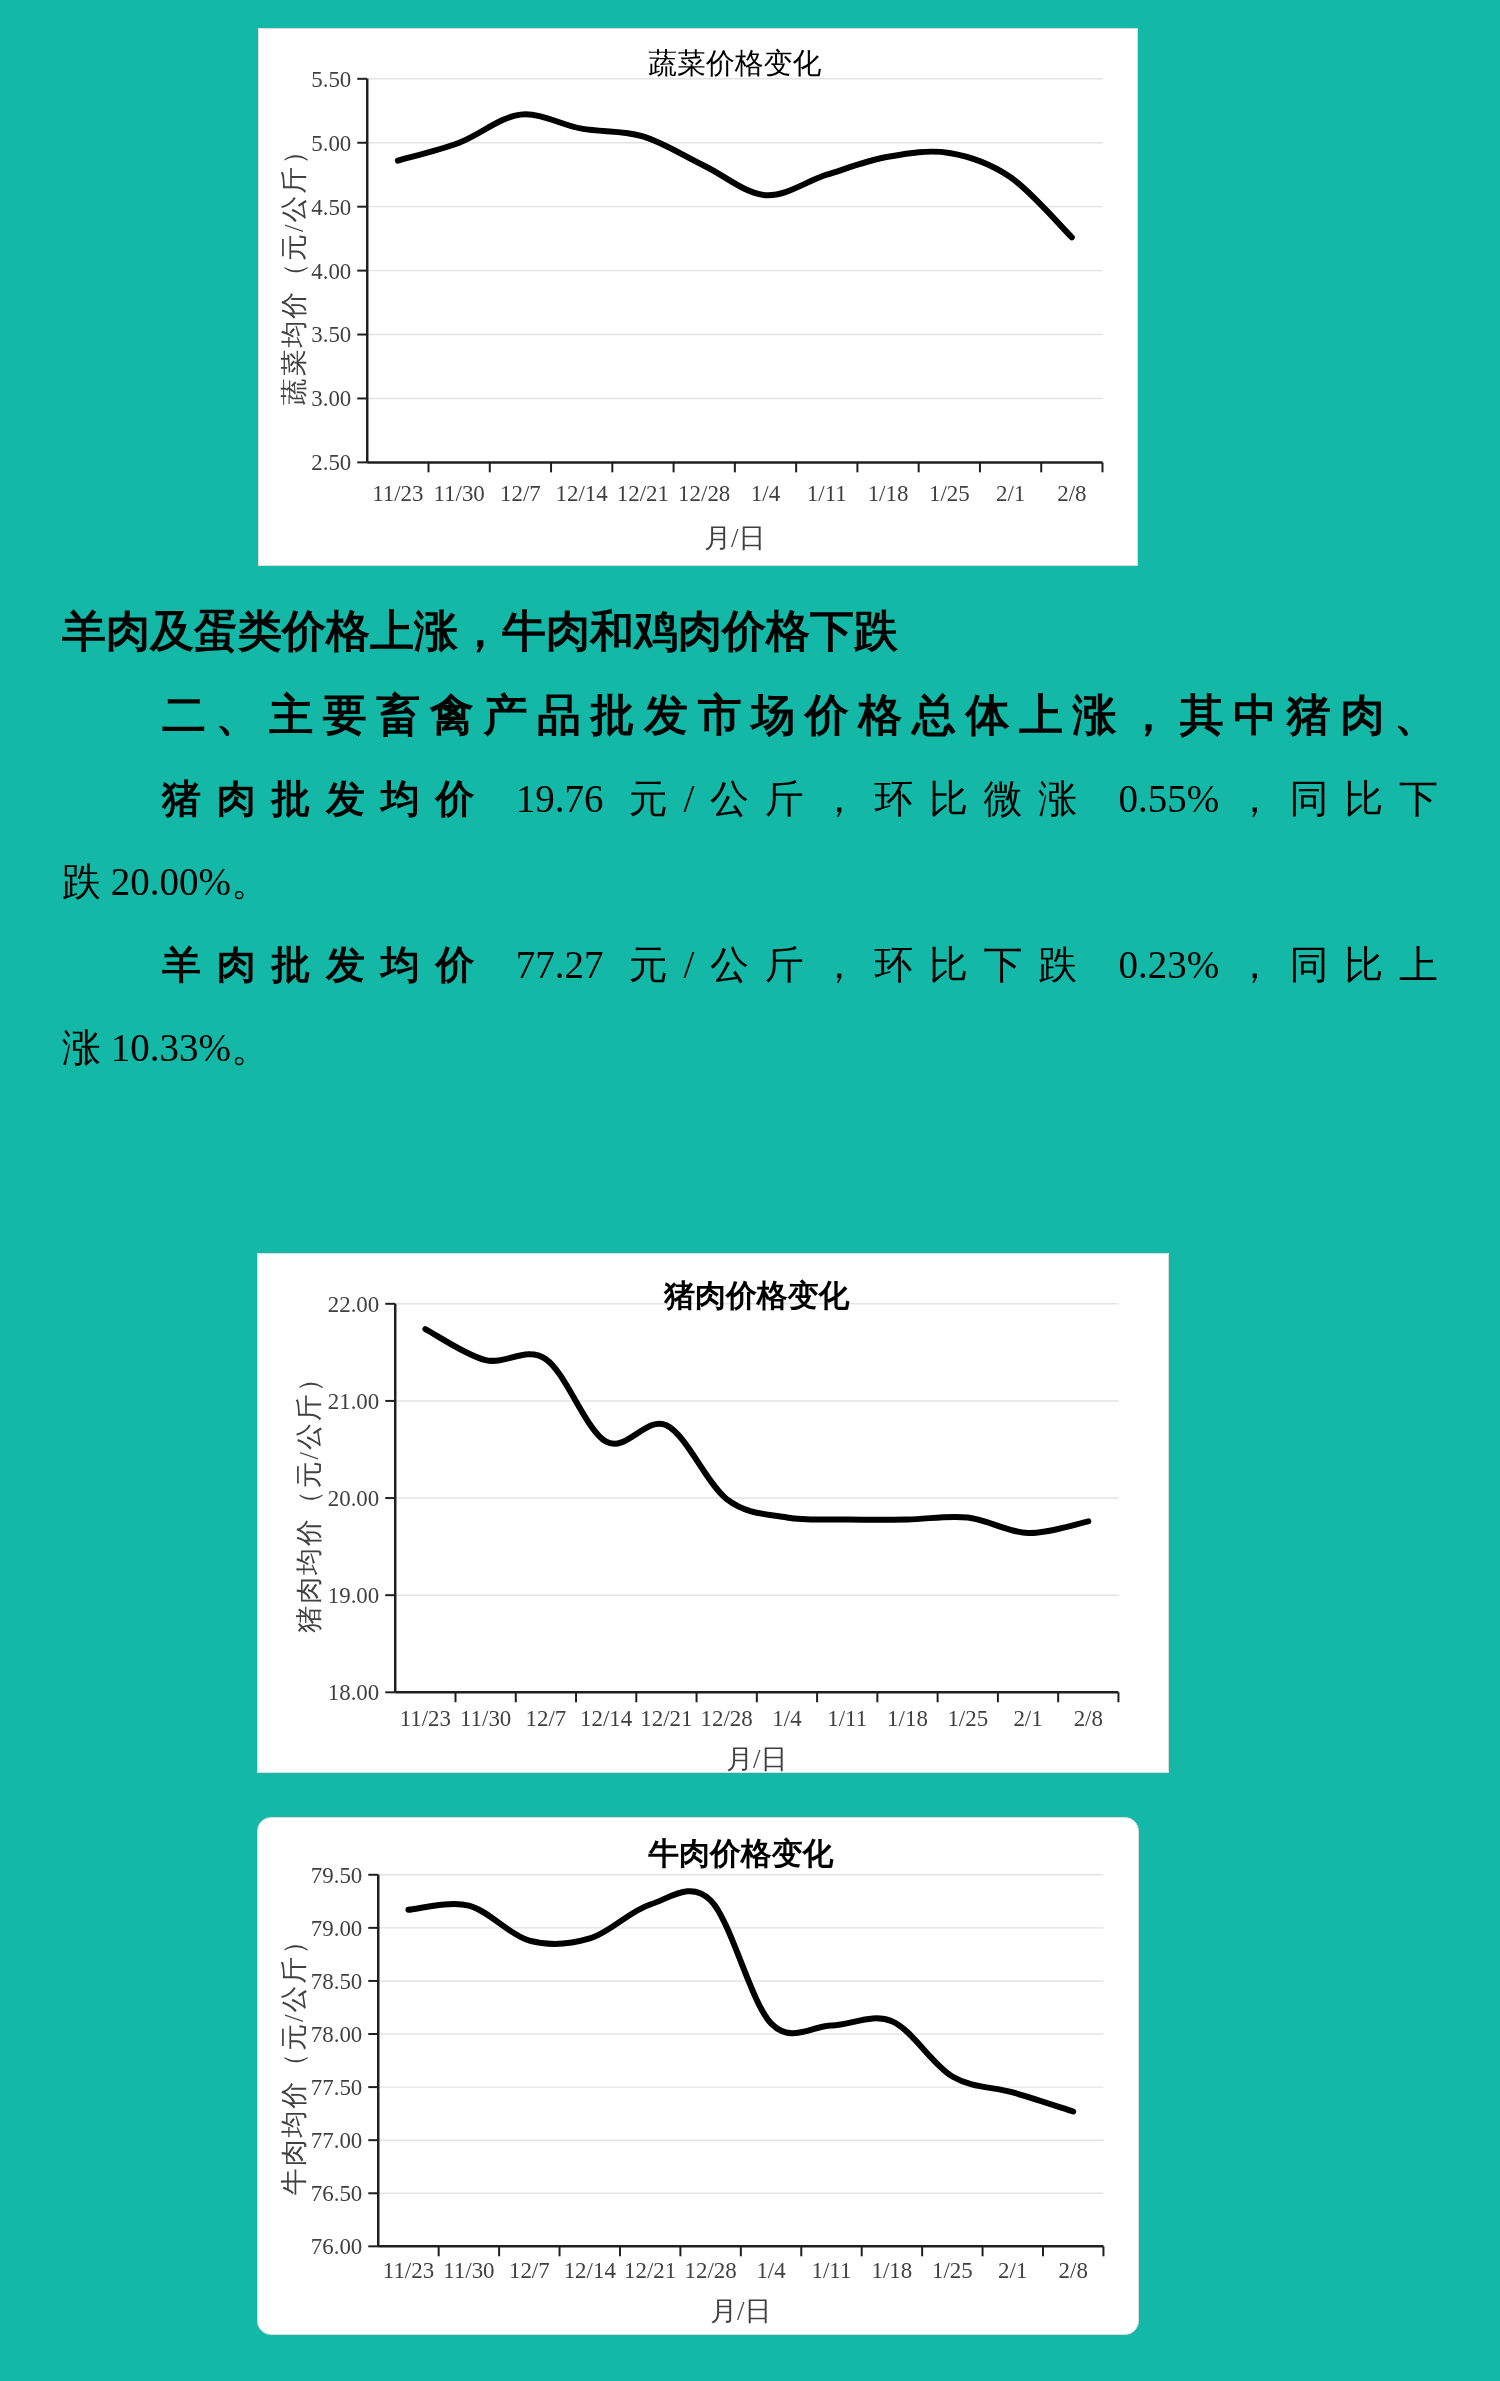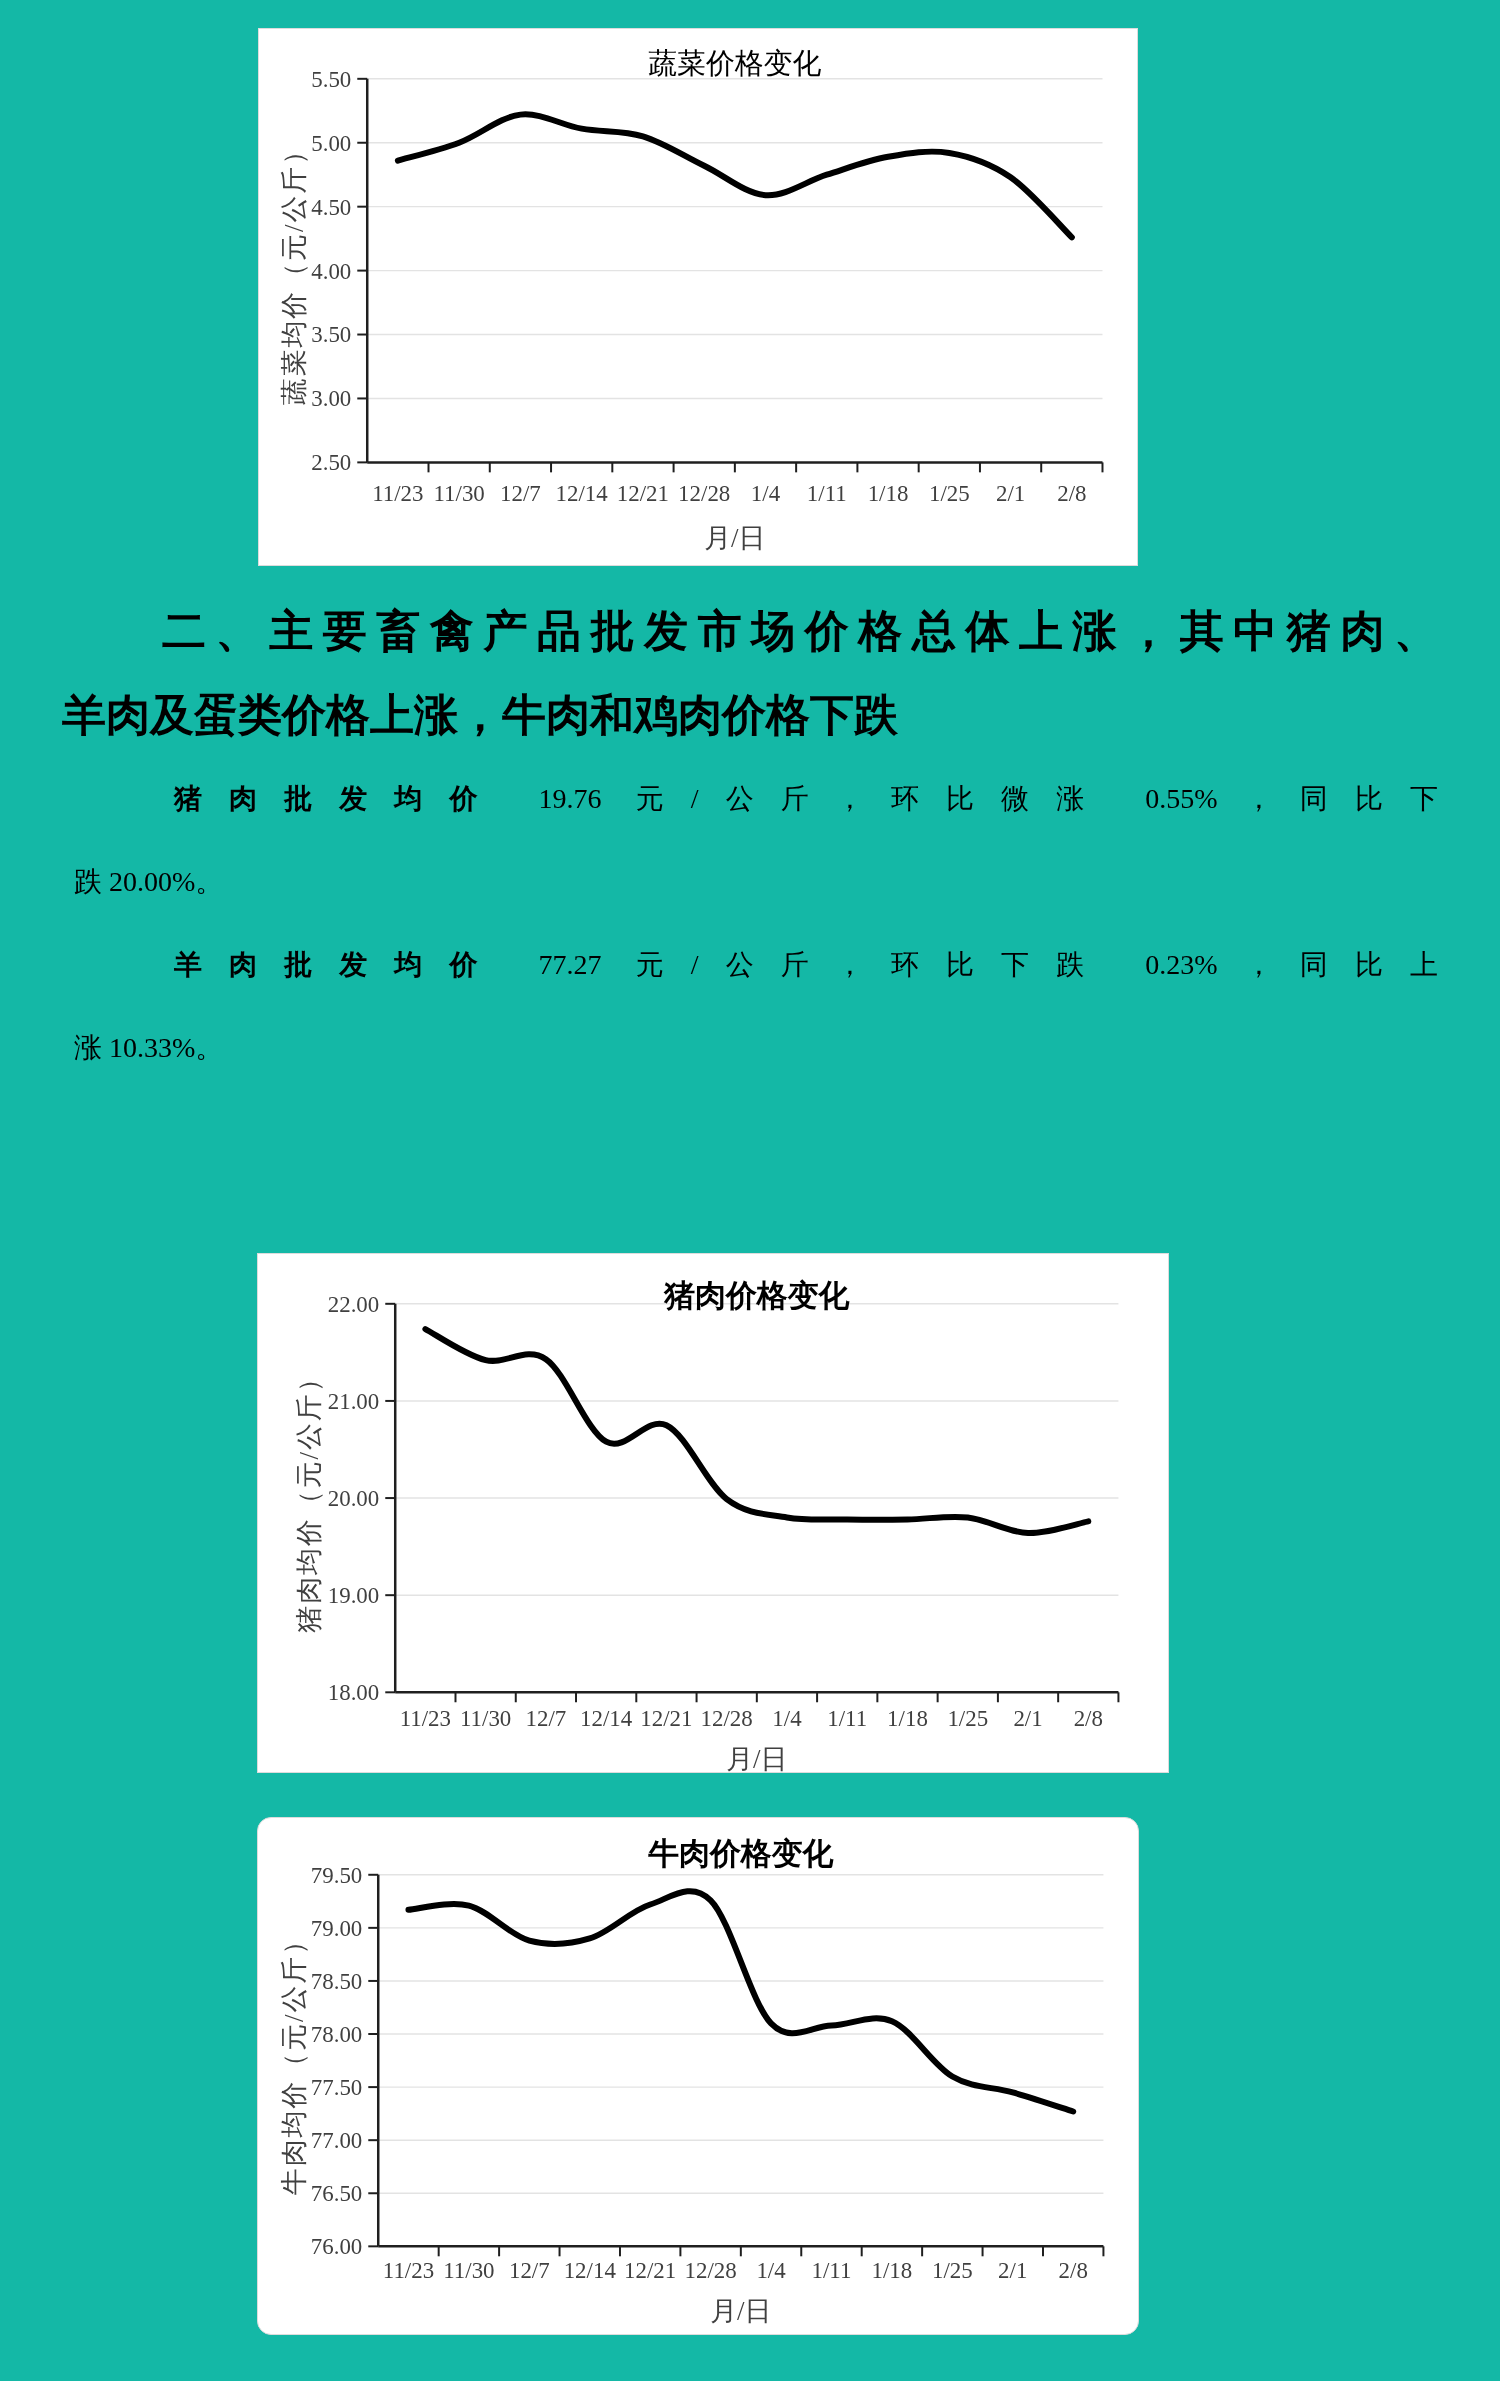--- a/index.html
+++ b/index.html
@@ -6,21 +6,21 @@
   #page{position:relative;width:1500px;height:2381px;background:#14b8a6;overflow:hidden;
         font-family:"Liberation Serif","DejaVu Serif",serif;}
   .chart-panel{position:absolute;background:#ffffff;border:1px solid #dcdcdc;box-sizing:border-box;}
   .chart-panel svg{display:block;width:100%;height:100%;}
   .svg-txt{fill:#404040;}
   #text-block{position:absolute;left:62px;top:589px;width:1376px;color:#000000;}
   .h-line{font-family:"Liberation Sans","DejaVu Sans",sans-serif;font-weight:900;
           font-size:44px;line-height:84px;white-space:nowrap;}
   .h-line.justify{white-space:normal;text-align:justify;text-align-last:justify;}
   .h-indent{text-indent:100px;}
-  .body-line{font-size:28px;line-height:83px;white-space:normal;margin-left:12px;}
+  .body-line{font-size:39px;line-height:83px;white-space:normal;}
   .body-line.justify{text-align:justify;text-align-last:justify;}
   .body-line b{font-weight:bold;}
 </style>
 </head>
 <body>
 
 <div id="page">
 
   <section class="chart-panel" id="chart0" style="left:258px;top:28px;width:880px;height:538px;">
     <svg viewBox="0 0 880 538">
@@ -71,22 +71,22 @@
         <text x="753.75" y="474" text-anchor="middle" font-size="23" fill="#404040" font-family="&quot;Liberation Serif&quot;,&quot;DejaVu Serif&quot;,serif">2/1</text>
         <text x="815.25" y="474" text-anchor="middle" font-size="23" fill="#404040" font-family="&quot;Liberation Serif&quot;,&quot;DejaVu Serif&quot;,serif">2/8</text>
         <text x="477" y="520" text-anchor="middle" font-size="27" fill="#404040" class="svg-txt">月/日</text>
         <text x="44" y="242.5" text-anchor="middle" font-size="27" fill="#404040" letter-spacing="2" transform="rotate(-90 44 242.5)">蔬菜均价（元/公斤）</text>
         <text x="477" y="44" text-anchor="middle" font-size="29" fill="#000000" font-weight="normal">蔬菜价格变化</text>
         <path d="M138.75 132.1333333333333 C149.00 129.14 179.75 121.87 200.25 114.17 C220.75 106.47 241.25 88.29 261.75 85.93 C282.25 83.58 302.75 96.41 323.25 100.05 C343.75 103.69 364.25 101.55 384.75 107.75 C405.25 113.95 425.75 127.43 446.25 137.27 C466.75 147.11 487.25 165.29 507.75 166.78 C528.25 168.28 548.75 152.67 569.25 146.25 C589.75 139.83 610.25 131.92 630.75 128.28 C651.25 124.65 671.75 121.01 692.25 124.43 C712.75 127.86 733.25 134.70 753.75 148.82 C774.25 162.93 805.00 199.08 815.25 209.13" fill="none" stroke="#000000" stroke-width="6" stroke-linecap="round" stroke-linejoin="round"></path>
       </svg>
   </section>
 
   <div id="text-block">
+    <div class="h-line">羊肉及蛋类价格上涨，牛肉和鸡肉价格下跌</div>
     <div class="h-line justify h-indent">二、主要畜禽产品批发市场价格总体上涨，其中猪肉、</div>
-    <div class="h-line">羊肉及蛋类价格上涨，牛肉和鸡肉价格下跌</div>
 
     <div class="body-line justify h-indent"><b>猪肉批发均价</b><span> 19.76 元/公斤，环比微涨 0.55%，同比下</span></div>
     <div class="body-line">跌 20.00%。</div>
 
     <div class="body-line justify h-indent"><b>羊肉批发均价</b><span> 77.27 元/公斤，环比下跌 0.23%，同比上</span></div>
 
     <div class="body-line">涨 10.33%。</div>
   </div>
 
   <section class="chart-panel" id="chart1" style="left:257px;top:1253px;width:912px;height:520px;">

